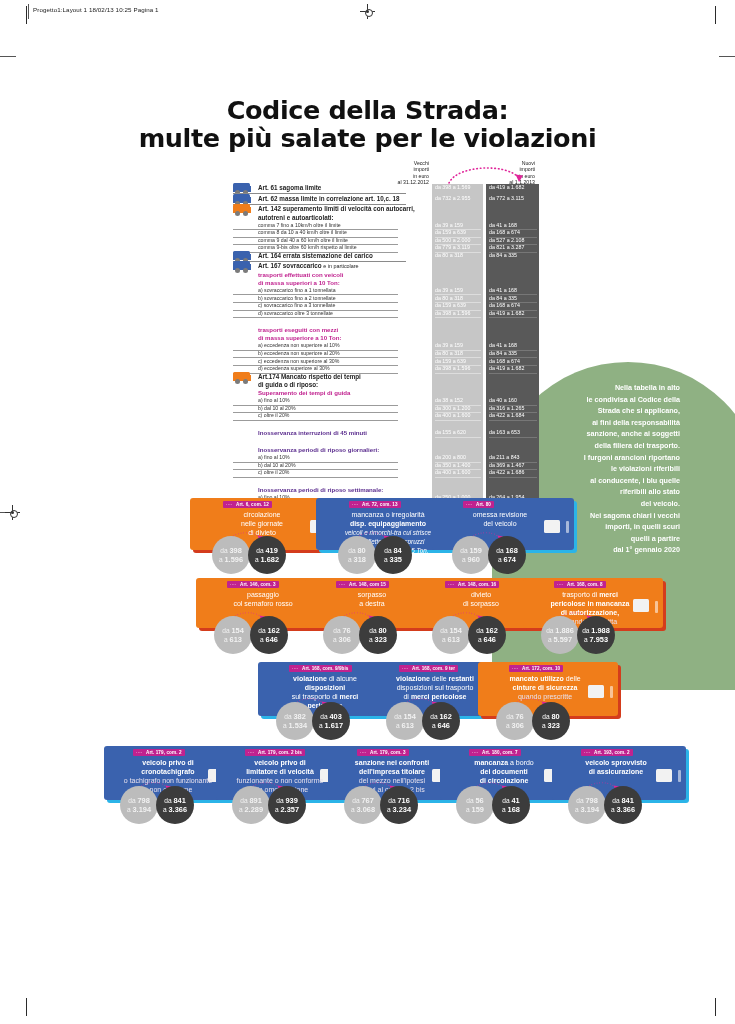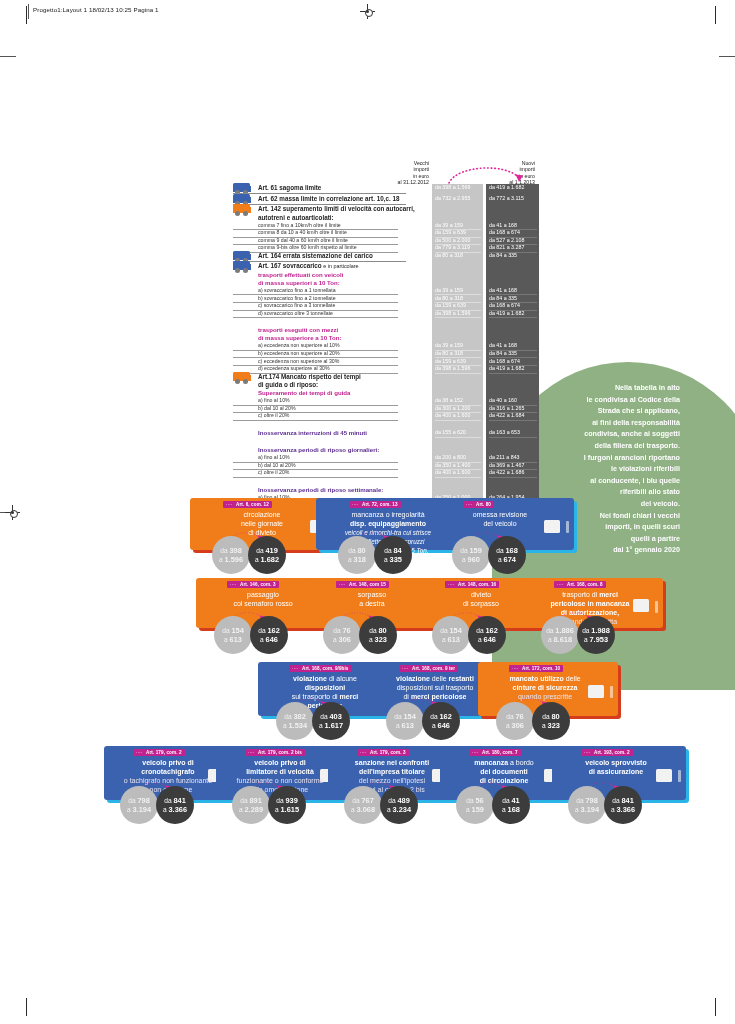--- a/index.html
+++ b/index.html
@@ -109,37 +109,39 @@
     <i class="d"></i>
 </div>
 <div class="reg" style="left:715px;top:505px;">
   <i class="h"></i>
     <i class="v"></i>
     <i class="c"></i>
     <i class="d"></i>
 </div>
 
 <div class="title">
+  <div>Codice della Strada:</div>
+  <div class="l2">multe più salate per le violazioni</div>
 </div>
 
 <div class="blob"></div>
 <div class="blob2"></div>
 <div class="note" id="note-box">
     <div>Nella tabella in alto</div>
     <div>le condivisa al Codice della</div>
     <div>Strada che si applicano,</div>
     <div>ai fini della responsabilità</div>
-    <div>condivisa, anche ai soggetti</div>
+    <div>sanzione, anche ai soggetti</div>
     <div>della filiera del trasporto.</div>
     <div>I furgoni arancioni riportano</div>
     <div>le violazioni riferibili</div>
     <div>al conducente, i blu quelle</div>
     <div>riferibili allo stato</div>
     <div>del veicolo.</div>
-    <div>Nei fondi chiari i vecchi</div>
+    <div>Nei sagoma chiari i vecchi</div>
     <div>importi, in quelli scuri</div>
     <div>quelli a partire</div>
     <div>dal 1° gennaio 2020</div>
   </div>
 
 <div class="tbl">
   <div class="hdr hdr-old" id="hdr-old">
       <div>Vecchi</div>
       <div>importi</div>
       <div>in euro</div>
@@ -516,21 +518,21 @@
         <div class="b">pericolose in mancanza</div>
         <div class="b">di autorizzazione,</div>
         <div class="lt">quando prescritta</div>
       </div>
       <svg class="carc" viewBox="0 0 40 14" style="left: 32px; top: 31px; width: 40px; height: 14px;">
         <path d="M2 13 C 6 2, 28 1, 34 9" fill="none" stroke="#e0259a" stroke-width="1.1" stroke-dasharray="0.5 2.2"></path>
         <polygon points="34,12 31.5,6.5 37,7.5" fill="#e0259a"></polygon>
       </svg>
       <div class="circ old" style="left: 18px; top: 38px; width: 38px; height: 38px; padding-top: 10px; box-sizing: border-box;">
         <span>da <b>1.886</b></span>
-        <span>a <b>8.618</b></span>
+        <span>a <b>5.597</b></span>
       </div>
       <div class="circ new" style="left: 54px; top: 38px; width: 38px; height: 38px; padding-top: 10px; box-sizing: border-box;">
         <span>da <b>1.988</b></span>
         <span>a <b>7.953</b></span>
       </div>
     </div>
     <div class="card" style="left: 258px; top: 662px; width: 148px; height: 76px;">
       <div class="shadow" style="left: 3px; top: 3px; width: 140px; height: 54px; background: rgb(43, 180, 232);"></div>
       <div class="tbody" style="left: 0px; top: 0px; width: 140px; height: 54px; background: rgb(58, 98, 174);"></div>
       <div class="twin" style="left: 110px; top: 22.68px; width: 16px; height: 13px;"></div>
@@ -643,21 +645,21 @@
       <svg class="carc" viewBox="0 0 40 14" style="left: 30px; top: 33px; width: 40px; height: 14px;">
         <path d="M2 13 C 6 2, 28 1, 34 9" fill="none" stroke="#e0259a" stroke-width="1.1" stroke-dasharray="0.5 2.2"></path>
         <polygon points="34,12 31.5,6.5 37,7.5" fill="#e0259a"></polygon>
       </svg>
       <div class="circ old" style="left: 16px; top: 40px; width: 38px; height: 38px; padding-top: 10px; box-sizing: border-box;">
         <span>da <b>891</b></span>
         <span>a <b>2.289</b></span>
       </div>
       <div class="circ new" style="left: 52px; top: 40px; width: 38px; height: 38px; padding-top: 10px; box-sizing: border-box;">
         <span>da <b>939</b></span>
-        <span>a <b>1.615</b></span>
+        <span>a <b>2.357</b></span>
       </div>
     </div>
     <div class="card" style="left: 328px; top: 746px; width: 140px; height: 76px;">
       <div class="shadow" style="left: 3px; top: 3px; width: 134px; height: 54px; background: rgb(43, 180, 232);"></div>
       <div class="tbody" style="left: 0px; top: 0px; width: 134px; height: 54px; background: rgb(58, 98, 174);"></div>
       <div class="twin" style="left: 104px; top: 22.68px; width: 16px; height: 13px;"></div>
       <div class="tslot" style="left: 126px; top: 24.3px; width: 3px; height: 12px;"></div>
       <div class="badge" style="left: 29px; top: 3px;"><span class="dots" style="opacity:.45">····</span>Art. 179, com. 3</div>
       <div class="ctext" style="left: 4px; top: 12px; width: 120px;">
         <div class="b">sanzione nei confronti</div>
@@ -667,21 +669,21 @@
       </div>
       <svg class="carc" viewBox="0 0 40 14" style="left: 30px; top: 33px; width: 40px; height: 14px;">
         <path d="M2 13 C 6 2, 28 1, 34 9" fill="none" stroke="#e0259a" stroke-width="1.1" stroke-dasharray="0.5 2.2"></path>
         <polygon points="34,12 31.5,6.5 37,7.5" fill="#e0259a"></polygon>
       </svg>
       <div class="circ old" style="left: 16px; top: 40px; width: 38px; height: 38px; padding-top: 10px; box-sizing: border-box;">
         <span>da <b>767</b></span>
         <span>a <b>3.068</b></span>
       </div>
       <div class="circ new" style="left: 52px; top: 40px; width: 38px; height: 38px; padding-top: 10px; box-sizing: border-box;">
-        <span>da <b>489</b></span>
+        <span>da <b>716</b></span>
         <span>a <b>3.234</b></span>
       </div>
     </div>
     <div class="card" style="left: 440px; top: 746px; width: 140px; height: 76px;">
       <div class="shadow" style="left: 3px; top: 3px; width: 134px; height: 54px; background: rgb(43, 180, 232);"></div>
       <div class="tbody" style="left: 0px; top: 0px; width: 134px; height: 54px; background: rgb(58, 98, 174);"></div>
       <div class="twin" style="left: 104px; top: 22.68px; width: 16px; height: 13px;"></div>
       <div class="tslot" style="left: 126px; top: 24.3px; width: 3px; height: 12px;"></div>
       <div class="badge" style="left: 29px; top: 3px;"><span class="dots" style="opacity:.45">····</span>Art. 180, com. 7</div>
       <div class="ctext" style="left: 4px; top: 12px; width: 120px;">

